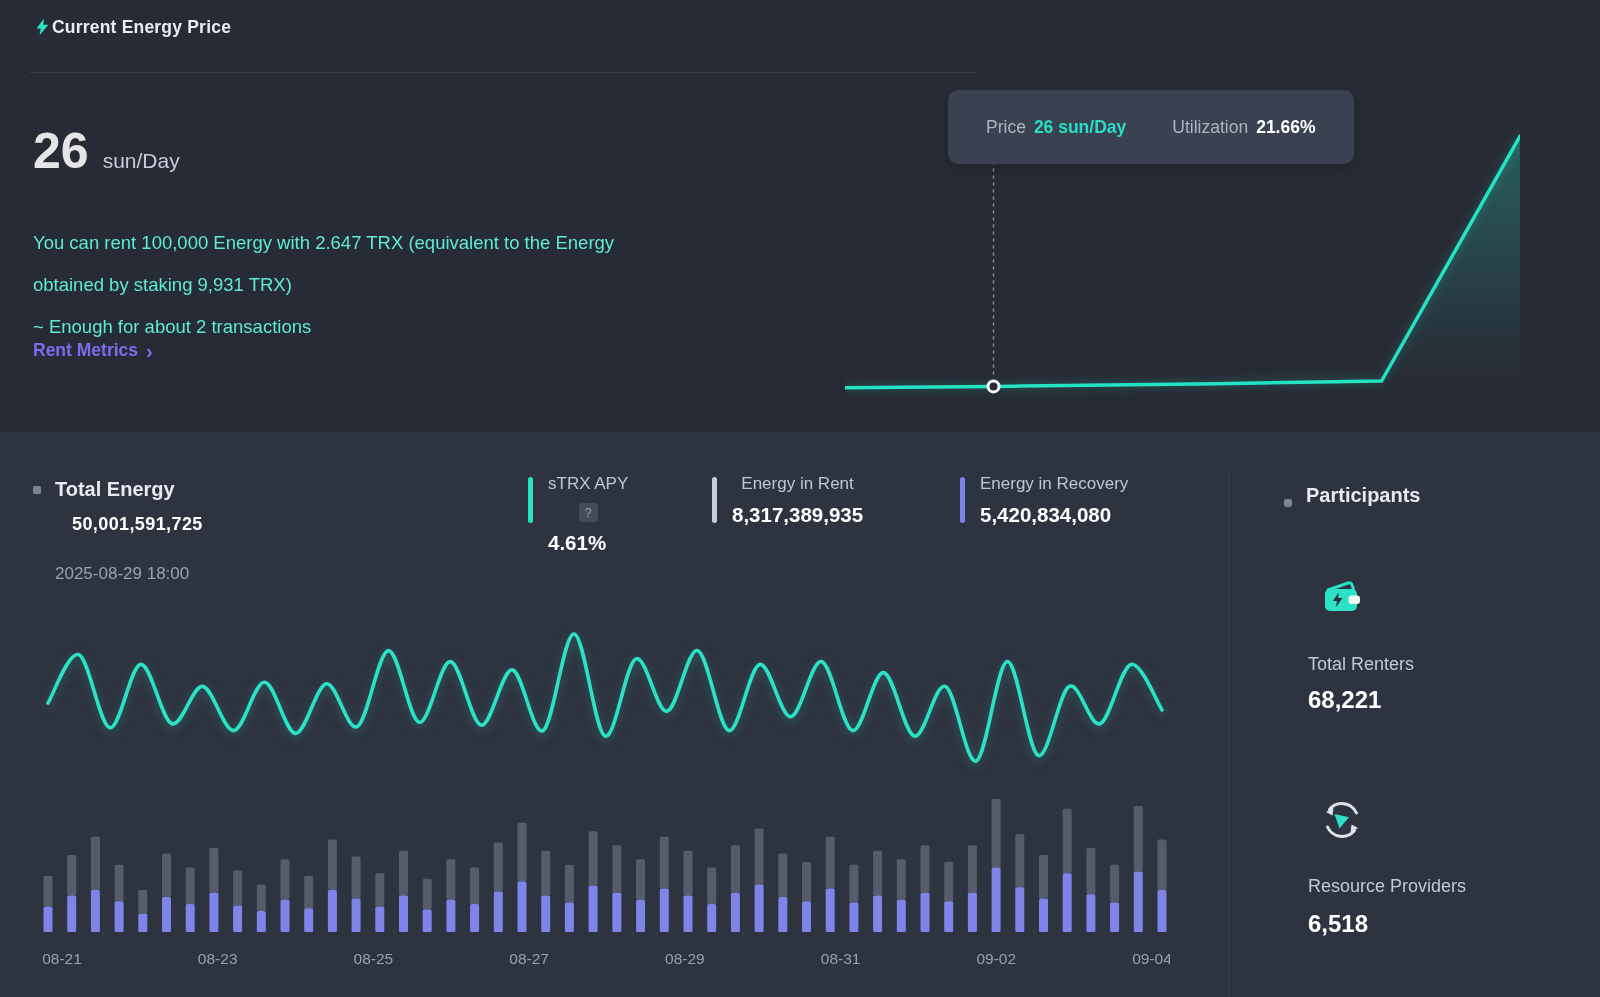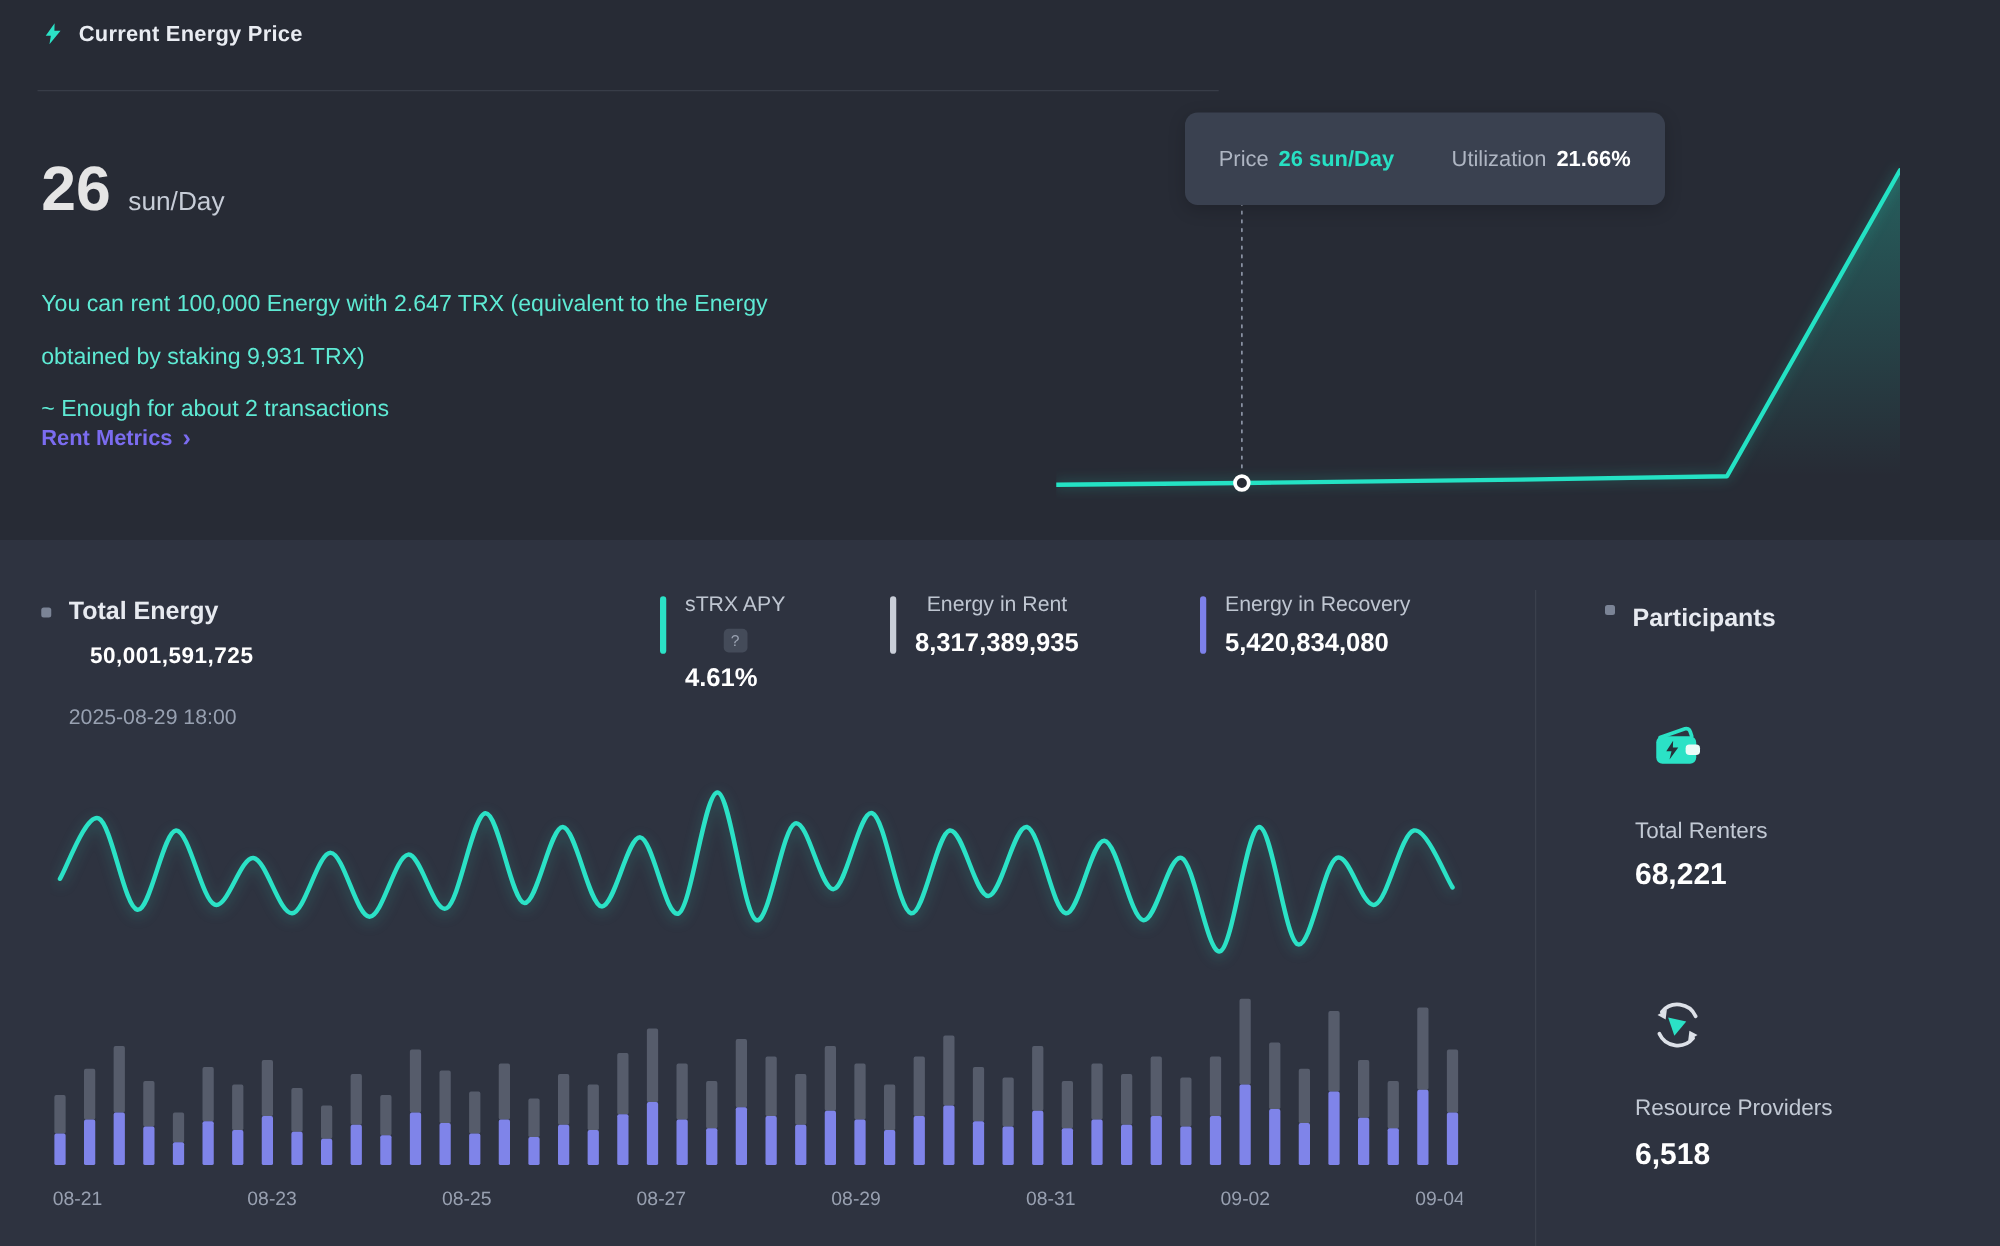--- a/index.html
+++ b/index.html
@@ -1,40 +1,40 @@
 <!DOCTYPE html>
 <html><head>
 <meta charset="utf-8">
 <style>
   html,body{margin:0;padding:0;background:#1e222a;}
   .page{position:relative;width:1600px;height:997px;background:#272b35;overflow:hidden;
         font-family:"Liberation Sans",sans-serif;-webkit-font-smoothing:antialiased;}
 
   
-  .hdr{position:absolute;left:33px;top:16px;display:flex;align-items:center;gap:11px;}
+  .hdr{position:absolute;left:33px;top:16px;display:flex;align-items:center;}
   .hdr-title{color:#e9ecf2;font-size:17.5px;font-weight:700;letter-spacing:.2px;}
   .top-divider{position:absolute;left:30px;top:72px;width:945px;height:1px;background:#383d48;}
 
   
   .big-price{position:absolute;left:33px;top:122px;display:flex;align-items:baseline;gap:14px;}
   .bp-value{color:#e5e5e5;font-size:50px;font-weight:700;}
   .bp-unit{color:#c6ccd7;font-size:21px;}
   .desc{position:absolute;left:33px;top:222px;width:650px;color:#5eead4;font-size:18.5px;line-height:42px;}
   .rent{position:absolute;left:33px;top:340px;color:#7b6cf0;font-weight:700;font-size:17.5px;
         display:flex;align-items:center;gap:8px;cursor:pointer;}
   .rent-chev{font-size:20px;font-weight:700;line-height:1;}
 
   
   .price-chart{position:absolute;left:845px;top:128px;width:675px;height:272px;}
   .price-line{fill:none;stroke:#24e2c4;stroke-width:3.5;stroke-linejoin:round;stroke-linecap:round;
               filter:drop-shadow(0 0 5px rgba(36,226,196,.35));}
   .dash-line{stroke:#8a92a3;stroke-width:1.4;stroke-dasharray:2 5;stroke-linecap:round;}
   .marker-dot{fill:#272b35;stroke:#ffffff;stroke-width:3;}
   .tooltip{position:absolute;left:948px;top:90px;height:74px;background:#3a4150;border-radius:10px;
-           display:flex;align-items:center;gap:46px;padding:0 27px;font-size:17.5px;
+           display:flex;align-items:center;gap:46px;padding:0 38px;font-size:17.5px;
            box-shadow:0 4px 14px rgba(0,0,0,.18);z-index:2;}
   .tt-label{color:#aeb5c2;margin-right:8px;}
   .tt-teal{color:#27e0c3;font-weight:700;}
   .tt-strong{color:#ffffff;font-weight:700;}
 
   
   .main-panel{position:absolute;left:0;top:432px;width:1600px;height:565px;background:#2e3340;}
   .bullet{width:8px;height:8px;border-radius:2px;background:#7b8496;display:inline-block;}
   .sec-title{color:#e7eaf0;font-size:20px;font-weight:700;}
   .te-head{position:absolute;left:33px;top:46px;display:flex;align-items:center;gap:14px;}
@@ -54,21 +54,21 @@
 
   
   .charts-wrap{position:absolute;left:40px;top:192px;width:1130px;height:352px;}
   .wave-line{fill:none;stroke:#2be2c6;stroke-width:3.6;stroke-linecap:round;
              filter:drop-shadow(0 3px 5px rgba(43,226,198,.28));}
   .bar-gray{fill:#5d6473;opacity:.85;}
   .bar-purple{fill:#7f84e9;}
   .axis-label{fill:#98a0b0;font-size:15.5px;font-family:"Liberation Sans",sans-serif;}
 
   
-  .pp-head{position:absolute;left:1284px;top:52px;display:flex;align-items:flex-start;gap:14px;}
+  .pp-head{position:absolute;left:1284px;top:52px;display:flex;align-items:flex-end;gap:14px;}
   .pp-icon{position:absolute;left:1318px;}
   #pp-icon-0{top:142px}#pp-icon-1{top:364px}
   .pp-label{position:absolute;left:1308px;color:#c2c9d4;font-size:18px;}
   #pp-label-0{top:222px}#pp-label-1{top:444px}
   .pp-value{position:absolute;left:1308px;color:#ffffff;font-size:24px;font-weight:700;}
   #pp-value-0{top:254px}#pp-value-1{top:478px}
 </style>
 </head>
 <body>
 

